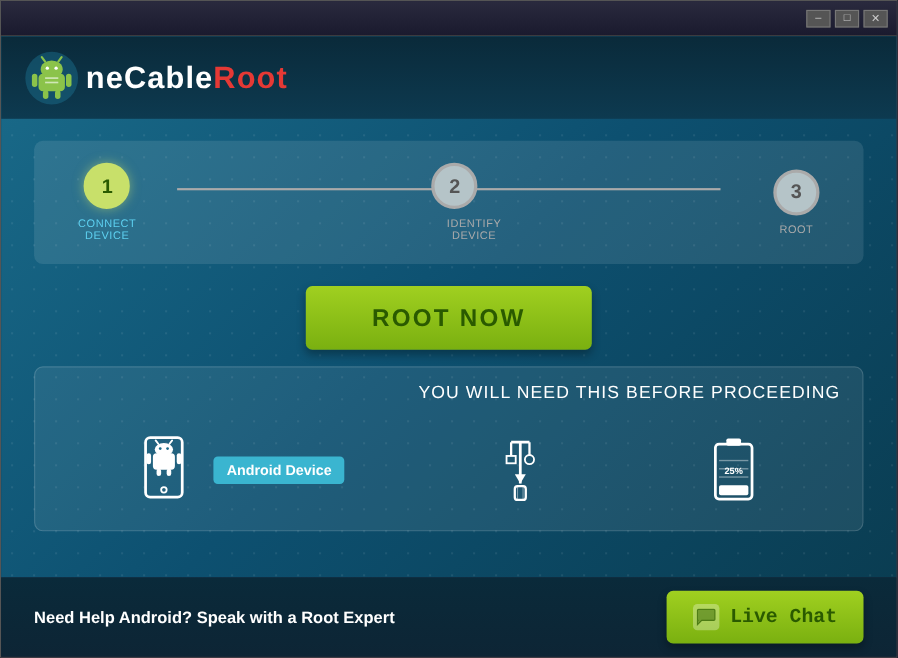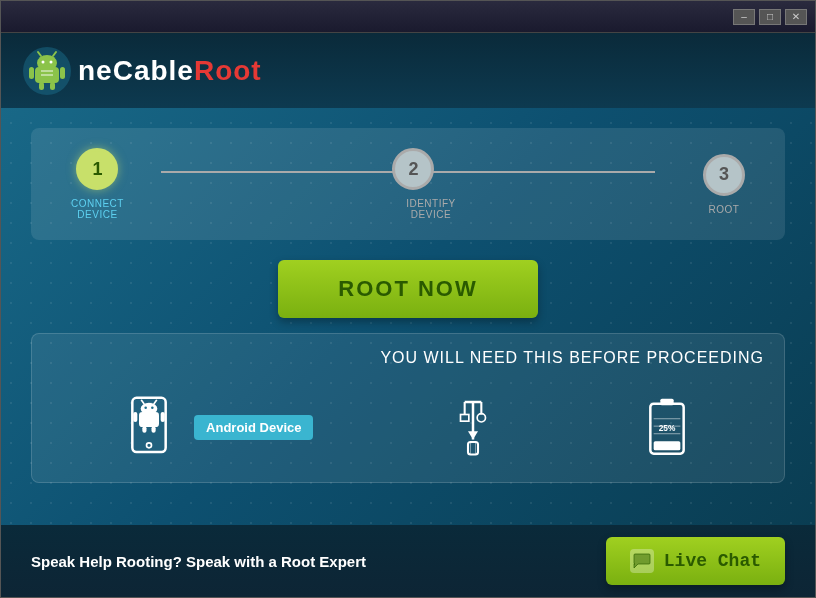--- a/index.html
+++ b/index.html
@@ -437,21 +437,21 @@
             </svg>
           </div>
         </div>
 
       </div>
     </div>
 
   </div>
 
   <div class="bottom-bar">
-    <span class="help-text">Speak Help Rooting? Speak with a Root Expert</span>
+    <span class="help-text">Need Help Android? Speak with a Root Expert</span>
     <button class="live-chat-btn">
       <div class="chat-bubble-icon">
         <svg width="18" height="16" viewBox="0 0 18 16" xmlns="http://www.w3.org/2000/svg">
           <path d="M2 1 h14 a1 1 0 0 1 1 1 v8 a1 1 0 0 1-1 1 H5 l-4 4 v-4 H2 a1 1 0 0 1-1-1 V2 a1 1 0 0 1 1-1z" fill="rgba(50,100,0,0.5)" stroke="rgba(50,100,0,0.7)" stroke-width="1"></path>
         </svg>
       </div>
       <span>Live Chat</span>
     </button>
   </div>
 

